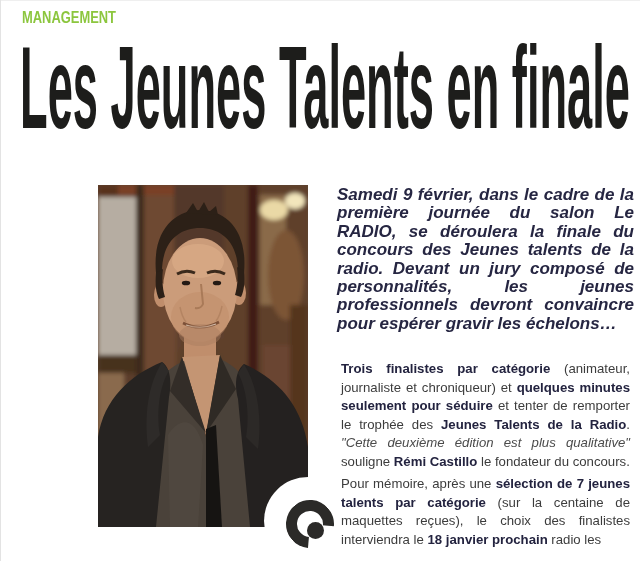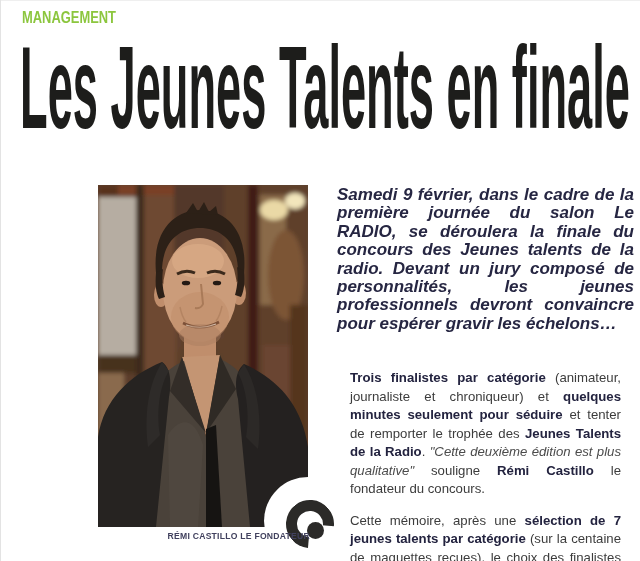--- a/index.html
+++ b/index.html
@@ -26,21 +26,21 @@
   
   .caption{position:absolute;left:98px;top:531px;width:212px;text-align:right;
            font-size:8.6px;font-weight:bold;line-height:11.5px;letter-spacing:.25px;color:#41415e;}
 
   
   .intro{position:absolute;left:337px;top:186px;width:297px;
          font-size:17px;line-height:18.4px;font-weight:bold;font-style:italic;
          color:#262642;text-align:justify;}
   .body-copy{position:absolute;left:337px;top:356px;width:297px;
          font-size:13.2px;line-height:18.5px;color:#3c3c3c;text-align:justify;}
-  .body-copy p{margin:13px;}
+  .body-copy p{margin:4px;}
   .seg-b{font-weight:bold;color:#23233f;}
   .seg-i{font-style:italic;color:#4b4b4b;}
 </style>
 </head>
 <body>
 
 <div class="page">
 
   <svg class="section-label-svg" width="96" height="17">
     <text x="0" y="13.5" font-size="16.5" font-weight="bold" font-family="'Liberation Sans','DejaVu Sans',sans-serif" fill="#8cc63e" textLength="94" lengthAdjust="spacingAndGlyphs">MANAGEMENT</text>
@@ -126,23 +126,22 @@
         <ellipse cx="102" cy="150" rx="21" ry="11" fill="#a87d5f" opacity="0.45"></ellipse>
       </g>
     </svg>
   </div>
 
   <div class="logo-disc"></div>
   <div class="logo-ring"></div>
   <div class="logo-dot"></div>
 
   <div class="caption">
-    <div>RÉMI CASTILLO LE FONDATEUR</div>
   </div>
 
   <div class="intro">Samedi 9 février, dans le cadre de la première journée du salon Le RADIO, se déroulera la finale du concours des Jeunes talents de la radio. Devant un jury composé de personnalités, les jeunes professionnels devront convaincre pour espérer gravir les échelons…</div>
 
   <div class="body-copy">
       <p><span class="seg-b">Trois finalistes par catégorie</span><span> (animateur, journaliste et chroniqueur) et </span><span class="seg-b">quelques minutes seulement pour séduire</span><span> et tenter de remporter le trophée des </span><span class="seg-b">Jeunes Talents de la Radio</span><span>. </span><span class="seg-i">"Cette deuxième édition est plus qualitative"</span><span> souligne </span><span class="seg-b">Rémi Castillo</span><span> le fondateur du concours.</span></p>
-      <p><span>Cette mémoire, après une </span><span class="seg-b">sélection de 7 jeunes talents par catégorie</span><span> (sur la centaine de maquettes reçues), le choix des finalistes interviendra le </span><span class="seg-b">18 janvier prochain</span><span> radio les</span></p>
+      <p><span>Pour mémoire, après une </span><span class="seg-b">sélection de 7 jeunes talents par catégorie</span><span> (sur la centaine de maquettes reçues), le choix des finalistes interviendra le </span><span class="seg-b">18 janvier prochain</span><span> radio les</span></p>
     </div>
 
 </div>
 
 </body></html>

